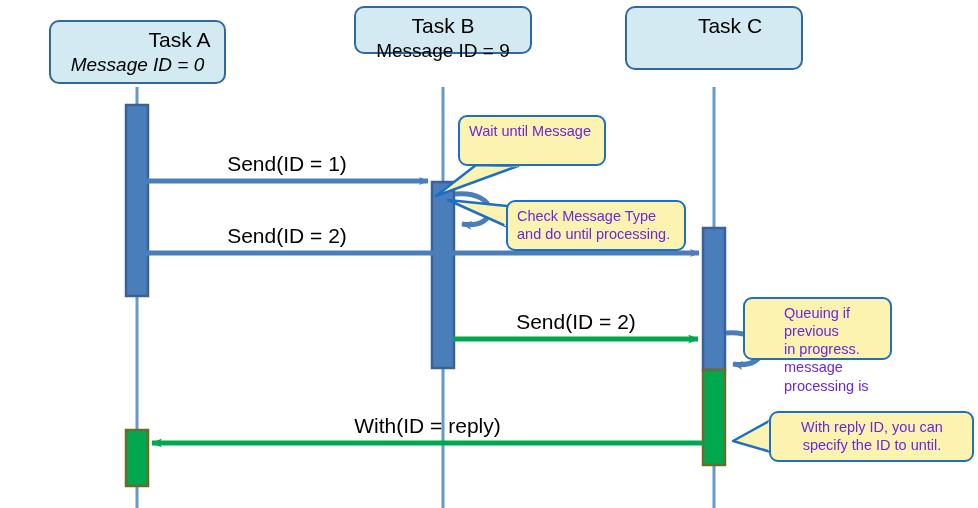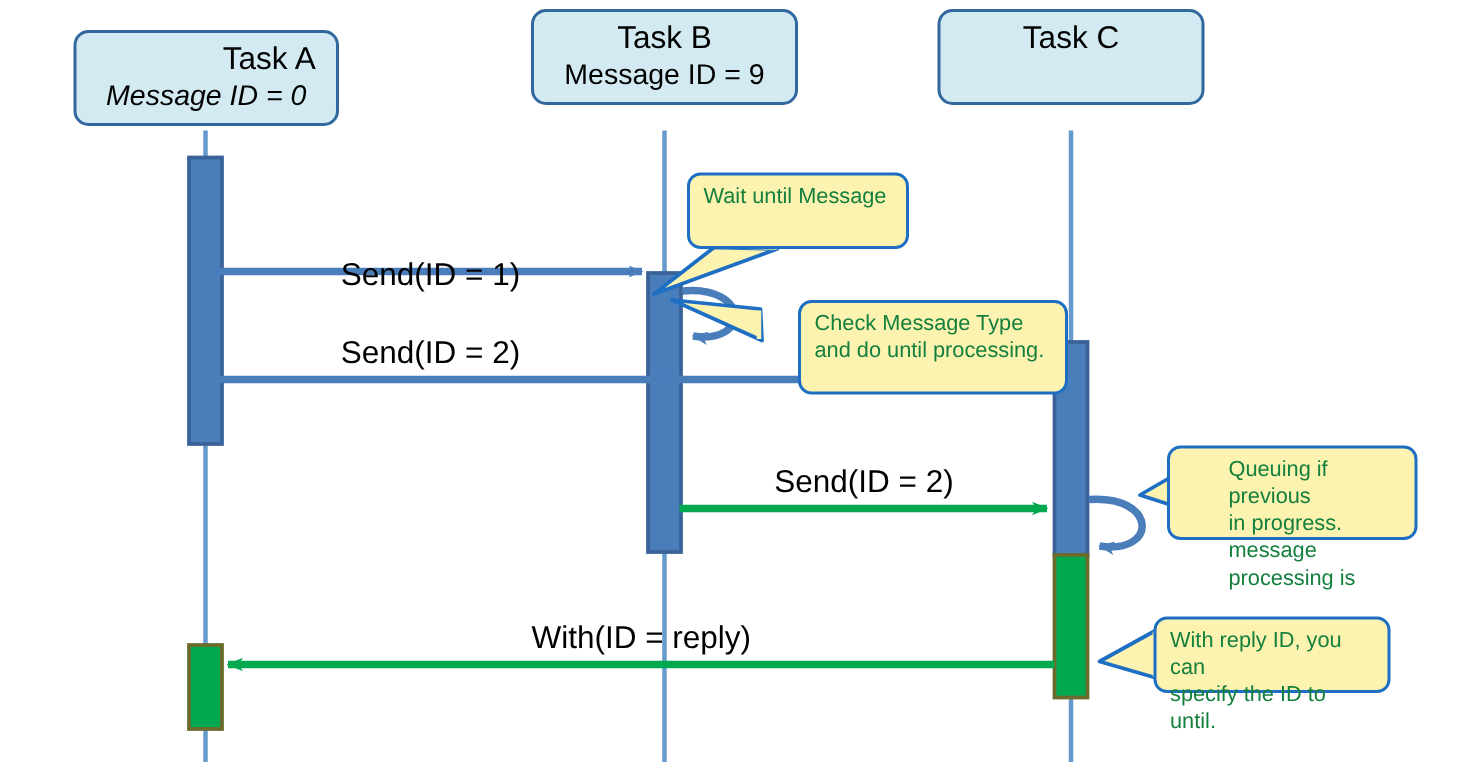--- a/index.html
+++ b/index.html
@@ -41,21 +41,21 @@
     text-align: center;
     width: 100%;
     left: 0;
   }
   .msg-label {
     font-size: 21px;
     text-align: center;
   }
   .note-text {
     font-size: 14.5px;
-    color: #15803d;
+    color: #6d28d9;
     line-height: 1.25;
   }
   .task-box {
     position: absolute;
     box-sizing: border-box;
     background: #d3eaf2;
     border: 2.5px solid #31689e;
     border-radius: 10px;
   }
   .note-box {
@@ -151,50 +151,50 @@
       <path d="M 771,420 L 733,441 L 771,452 Z" fill="#fcf3b0" stroke="#1e6fc4" stroke-width="2.5" stroke-linejoin="round"></path>
       <line x1="770" y1="421" x2="770" y2="451" stroke="#fcf3b0" stroke-width="3"></line>
     </g>
   </svg>
 
   <div class="task-box" style="left:49px; top:20px; width:177px; height:64px;">
     <div class="txt task-title" style="top:6px;padding-left:42px;">Task A</div>
     <div class="txt task-sub" style="top:32px;font-style:italic;">Message ID = 0</div>
   </div>
 
-  <div class="task-box" style="left:354px; top:6px; width:178px; height:64px;">
+  <div class="task-box" style="left:354px; top:6px; width:178px; height:48px;">
     <div class="txt task-title" style="top:6px;">Task B</div>
     <div class="txt task-sub" style="top:32px;">Message ID = 9</div>
   </div>
 
   <div class="task-box" style="left:625px; top:6px; width:178px; height:64px;">
-    <div class="txt task-title" style="top:6px;">Task C</div>
-  </div>
-
-  <div class="txt msg-label" style="left:146px; top:152px; width:282px;margin-top:20px;">Send(ID = 1)</div>
+    <div class="txt task-title" style="top:6px;margin-left:16px;">Task C</div>
+  </div>
+
+  <div class="txt msg-label" style="left:146px; top:152px; width:282px;">Send(ID = 1)</div>
 
   <div class="txt msg-label" style="left:146px; top:224px; width:282px;">Send(ID = 2)</div>
 
   <div class="txt msg-label" style="left:453px; top:310px; width:246px;">Send(ID = 2)</div>
 
   <div class="txt msg-label" style="left:152px; top:414px; width:551px;">With(ID = reply)</div>
 
   <div class="note-box" style="left:458px; top:115px; width:148px; height:51px;">
     <div class="note-text">Wait until Message</div>
   </div>
 
-  <div class="note-box" style="left:532px; top:200px; width:180px; height:63px;">
+  <div class="note-box" style="left:506px; top:200px; width:180px; height:51px;">
     <div class="note-text">Check Message Type</div>
     <div class="note-text">and do until processing.</div>
   </div>
 
-  <div class="note-box" style="left:778px; top:297px; width:167px; height:63px;padding-left:39px;">
+  <div class="note-box" style="left:743px; top:297px; width:149px; height:63px;padding-left:39px;">
     <div class="note-text">Queuing if previous</div>
     <div class="note-text">in progress.</div>
     <div class="note-text">message processing is</div>
   </div>
 
-  <div class="note-box" style="left:769px; top:411px; width:158px; height:51px;">
+  <div class="note-box" style="left:769px; top:411px; width:205px; height:51px;text-align:center;">
     <div class="note-text">With reply ID, you can</div>
     <div class="note-text">specify the ID to until.</div>
   </div>
 
 </div>
 
 </body></html>

